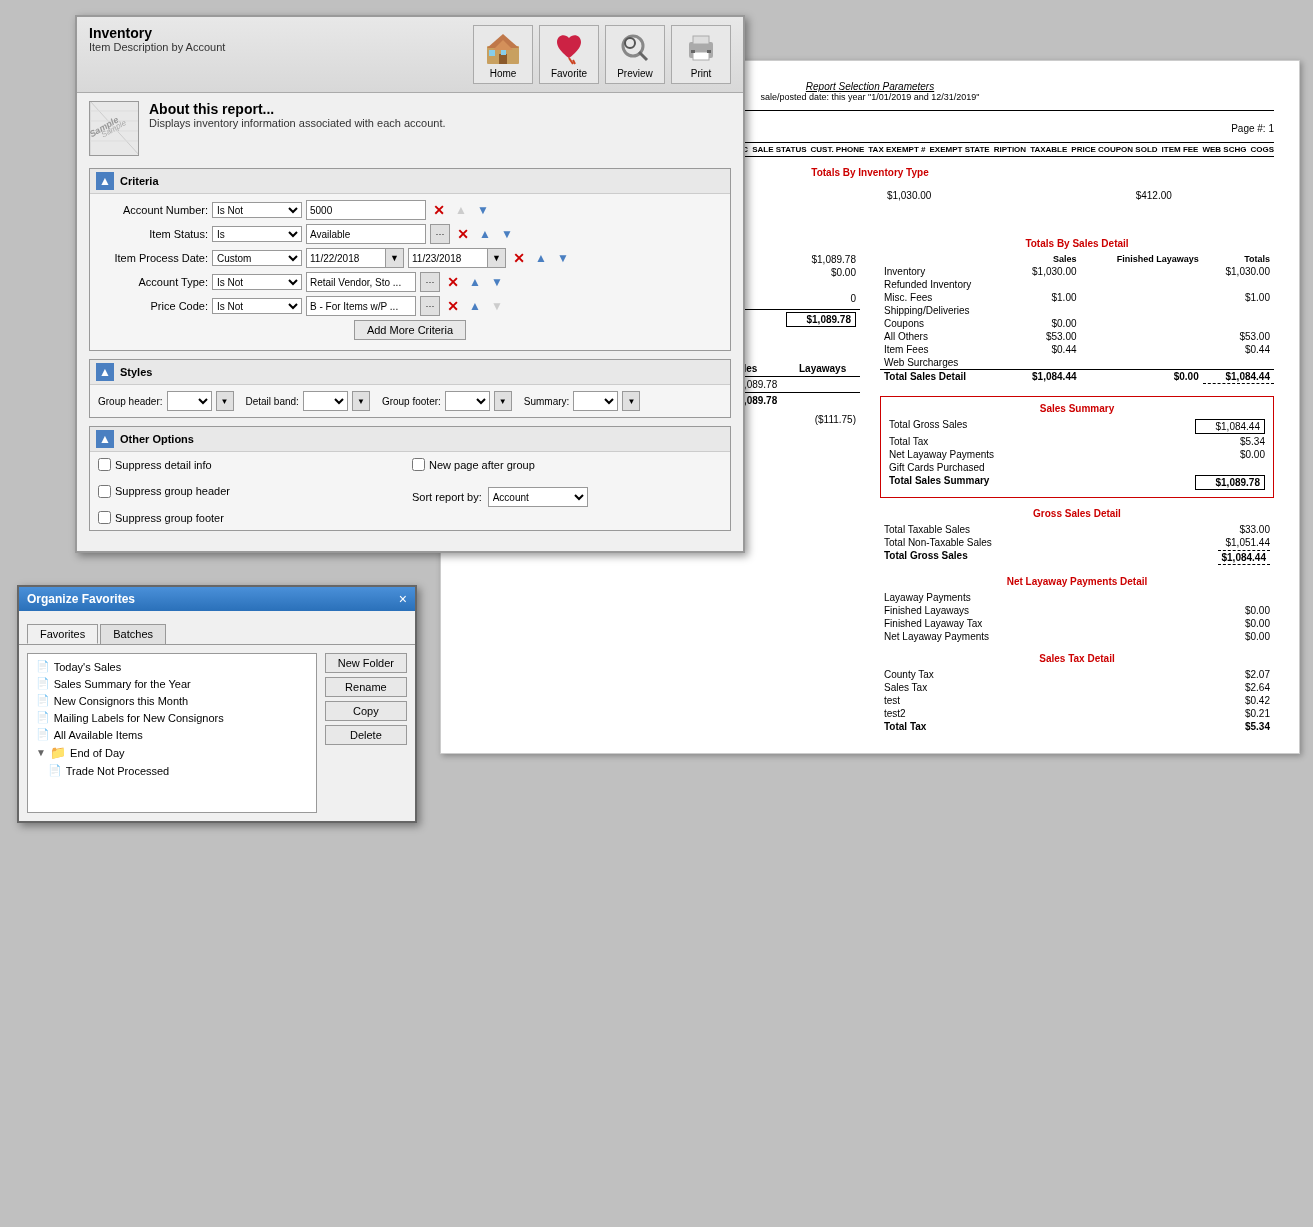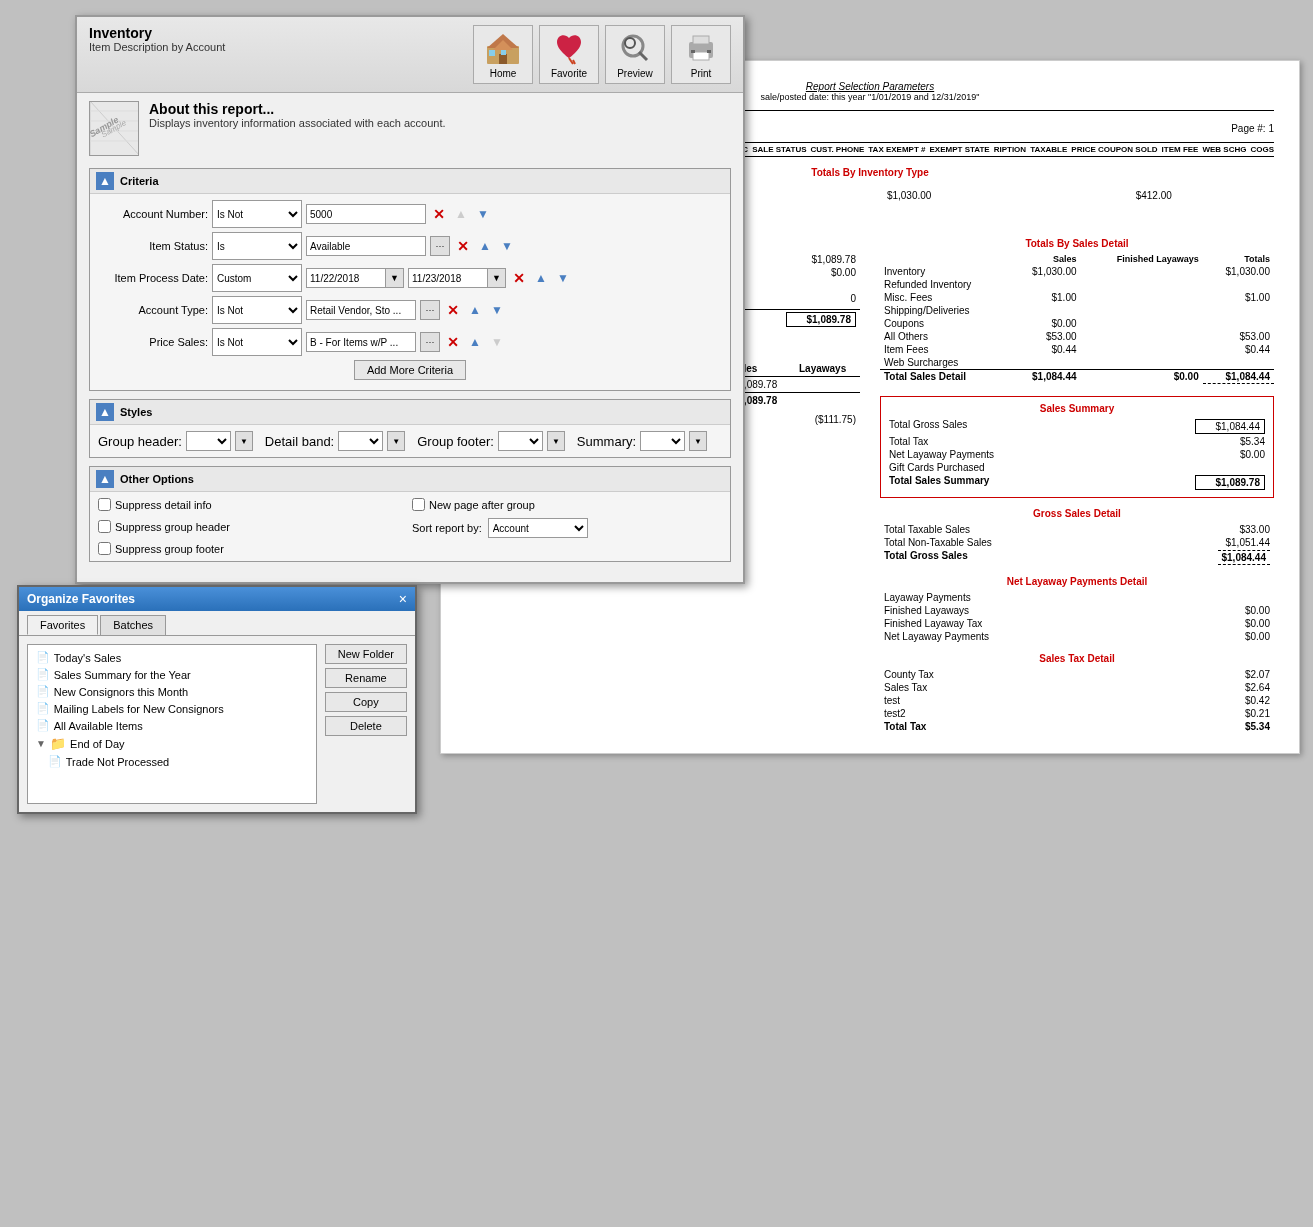--- a/index.html
+++ b/index.html
@@ -139,21 +139,21 @@
       gap: 4px;
       margin-bottom: 4px;
     }
     .criteria-label {
       width: 110px;
       text-align: right;
       font-size: 11px;
       flex-shrink: 0;
     }
     .criteria-select {
-      height: 28px;
+      height: 16px;
       font-size: 10px;
       border: 1px solid #999;
       background: white;
     }
     .criteria-input {
       height: 20px;
       font-size: 10px;
       border: 1px solid #999;
       padding: 0 3px;
       background: white;
@@ -203,21 +203,21 @@
       display: flex;
       align-items: center;
       gap: 12px;
       flex-wrap: wrap;
     }
     .style-group {
       display: flex;
       align-items: center;
       gap: 4px;
     }
-    .style-label { font-size: 13px; text-align: right; }
+    .style-label { font-size: 10px; text-align: right; }
     .style-select {
       height: 20px;
       font-size: 10px;
       border: 1px solid #999;
       background: white;
       width: 45px;
     }
 
     
     .options-grid {
@@ -229,21 +229,21 @@
       display: flex;
       align-items: center;
       gap: 4px;
     }
     .option-row input[type=checkbox] { margin: 0; }
     .option-row label { font-size: 11px; }
     .sort-row {
       display: flex;
       align-items: center;
       gap: 6px;
-      margin-top: 3px;
+      margin-top: 12px;
     }
     .sort-label { font-size: 11px; }
     .sort-select {
       height: 20px;
       font-size: 10px;
       border: 1px solid #999;
       background: white;
       width: 100px;
     }
 
@@ -406,21 +406,21 @@
     .of-close-btn {
       background: none;
       border: none;
       color: white;
       cursor: pointer;
       font-size: 14px;
     }
     .of-tabs {
       display: flex;
       border-bottom: 1px solid #999;
-      padding: 4px 8px 0;
+      padding: 13px 8px 0;
       gap: 2px;
     }
     .of-tab {
       padding: 3px 12px;
       border: 1px solid #999;
       border-bottom: none;
       background: #e0e0e0;
       cursor: pointer;
       font-size: 11px;
     }
@@ -898,21 +898,21 @@
             <option>Is Not</option>
           </select>
           <input class="criteria-input criteria-input-wide" type="text" value="Retail Vendor, Sto ..." style="width: 110px;">
           <button class="btn-dots">···</button>
           <button class="btn-x">✕</button>
           <button class="btn-arrow-up">▲</button>
           <button class="btn-arrow-down">▼</button>
         </div>
 
         <div class="criteria-row">
-          <span class="criteria-label">Price Sales:</span>
+          <span class="criteria-label">Price Code:</span>
           <select class="criteria-select" style="width:90px;">
             <option>Is Not</option>
           </select>
           <input class="criteria-input criteria-input-wide" type="text" value="B - For Items w/P ..." style="width: 110px;">
           <button class="btn-dots">···</button>
           <button class="btn-x">✕</button>
           <button class="btn-arrow-up">▲</button>
           <button class="btn-arrow-down btn-arrow-disabled" style="color:#ccc;">▼</button>
         </div>
         <button class="add-more-btn">Add More Criteria</button>

